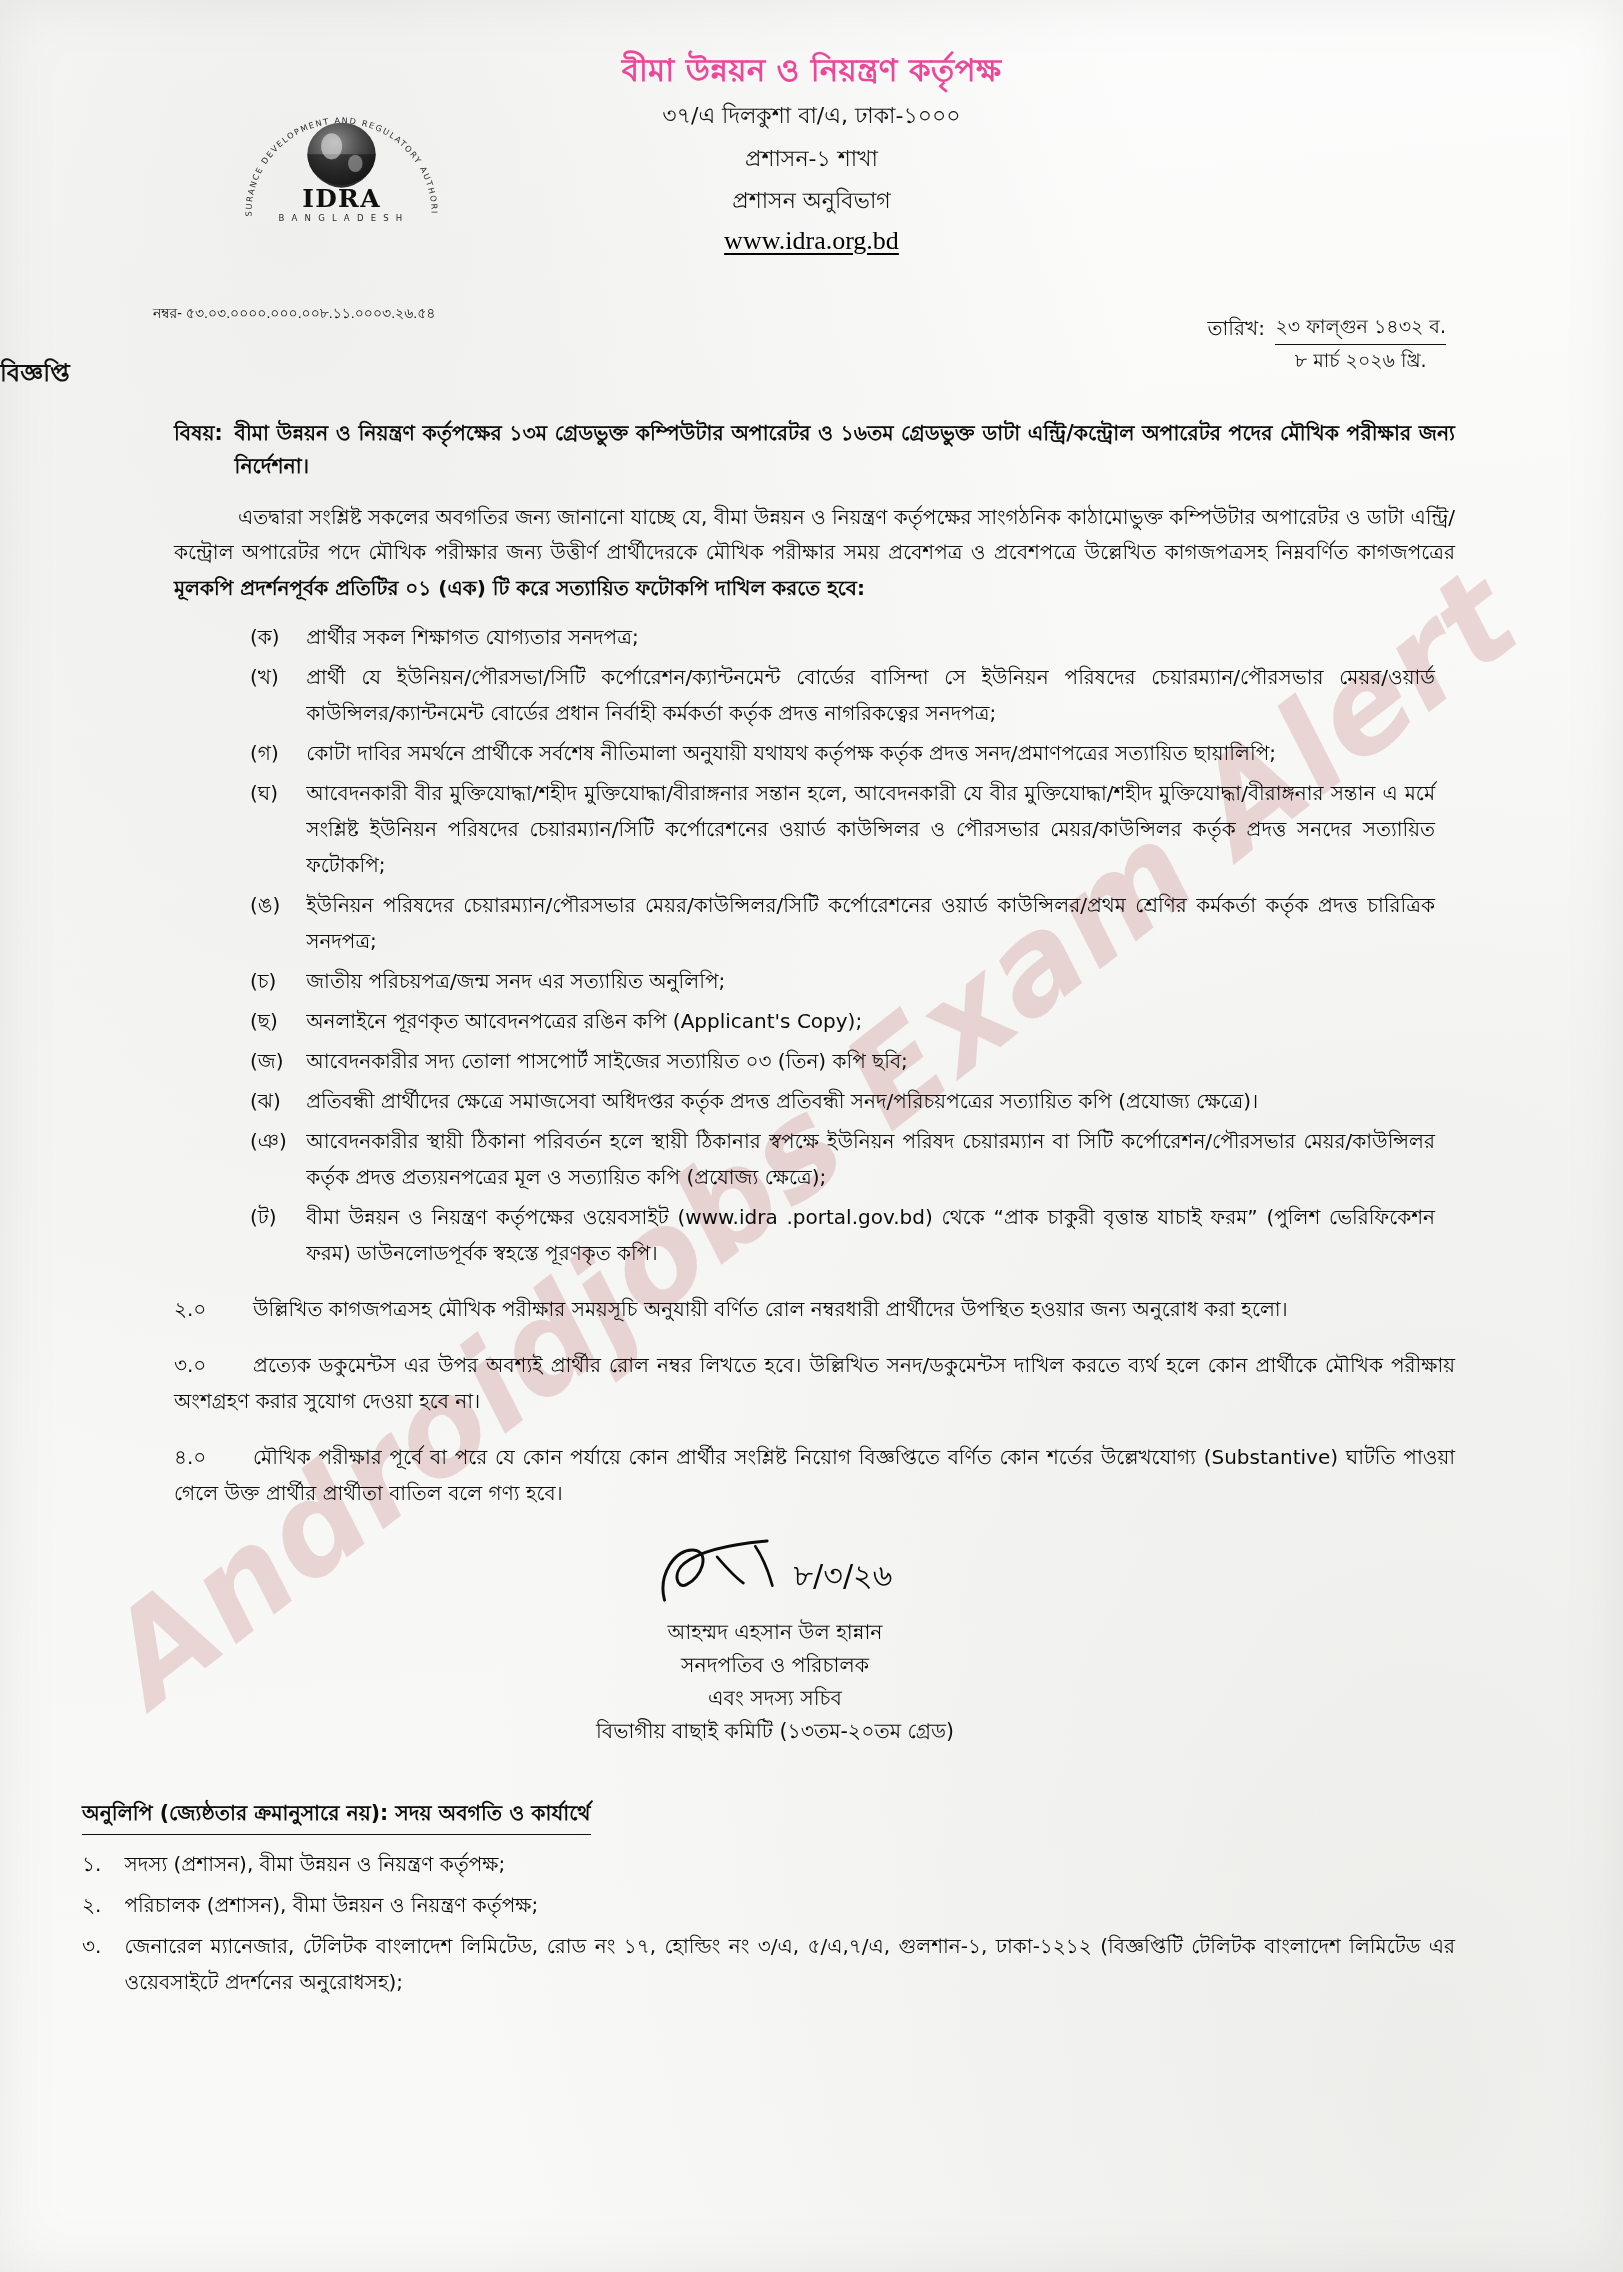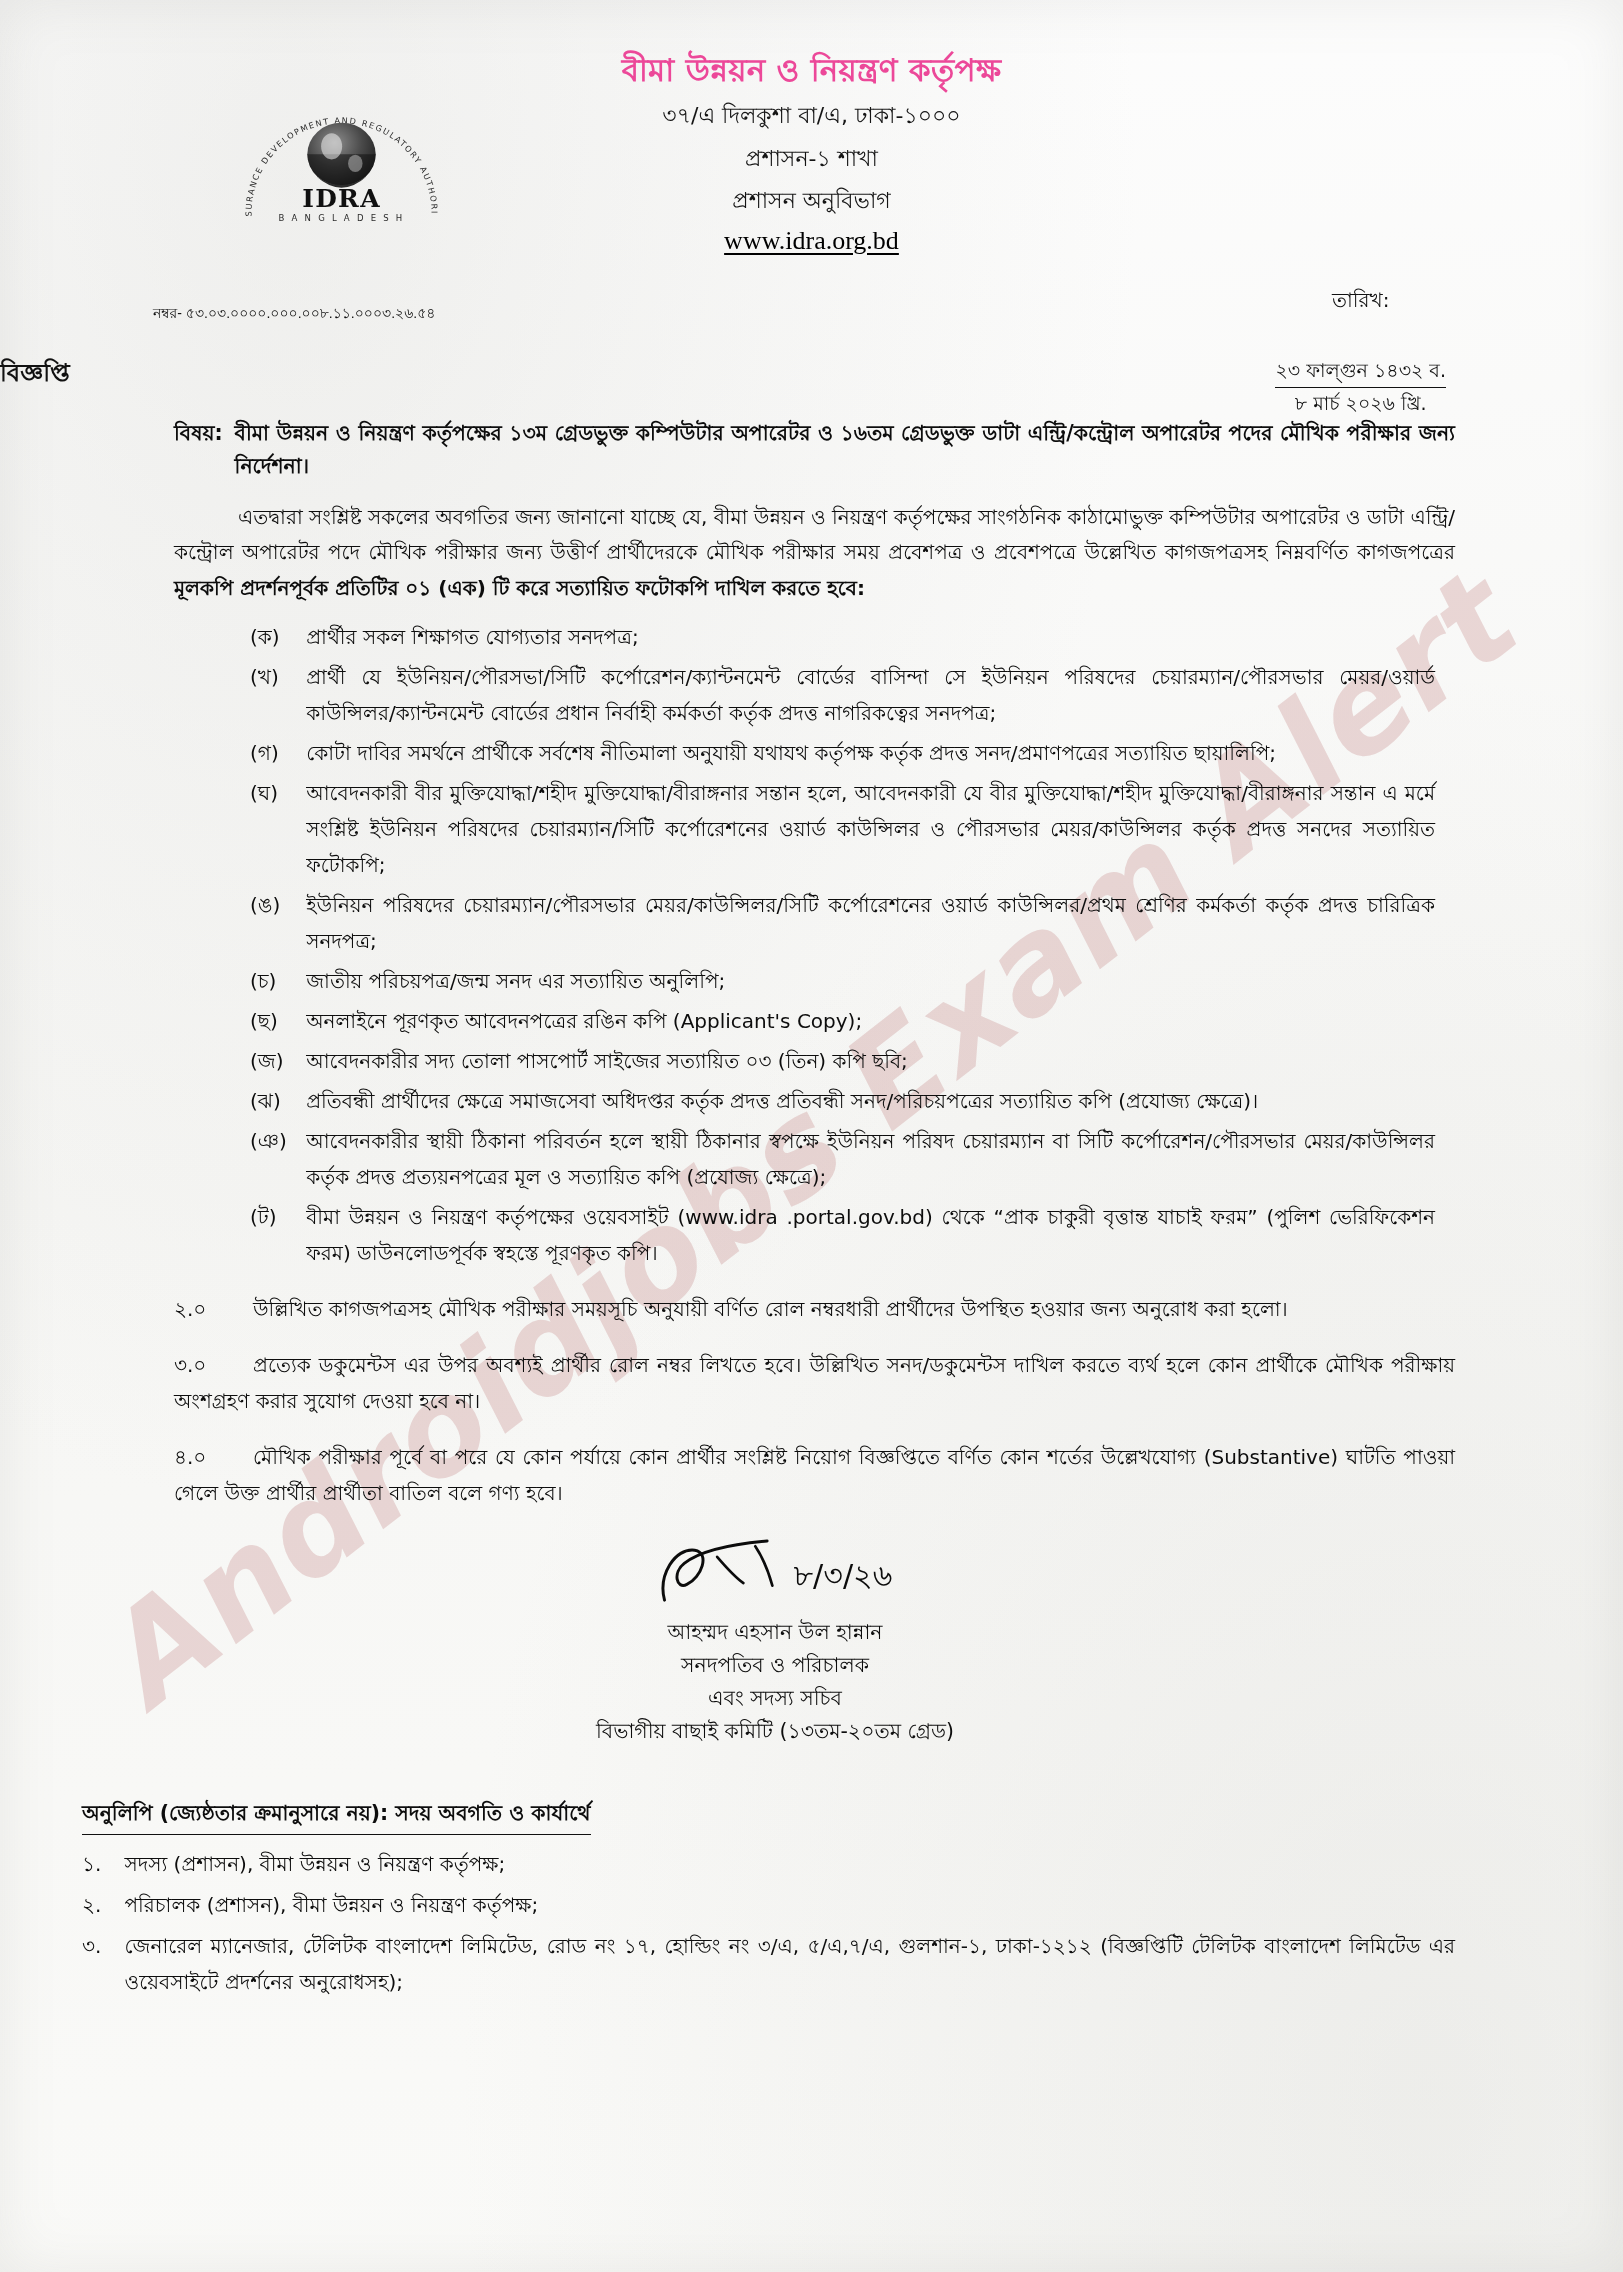--- a/index.html
+++ b/index.html
@@ -112,21 +112,20 @@
     color: #111;
     white-space: nowrap;
   }
   .date-block {
     position: absolute;
     right: 177px;
     top: 0;
     display: flex;
     align-items: center;
     gap: 10.5px;
-    flex-direction: column;
   }
   .date-label {
     font-family: "DejaVu Sans", sans-serif;
     font-size: 20px;
     color: #111;
   }
   .date-stack {
     text-align: center;
     font-family: "DejaVu Sans", sans-serif;
     font-size: 19px;

